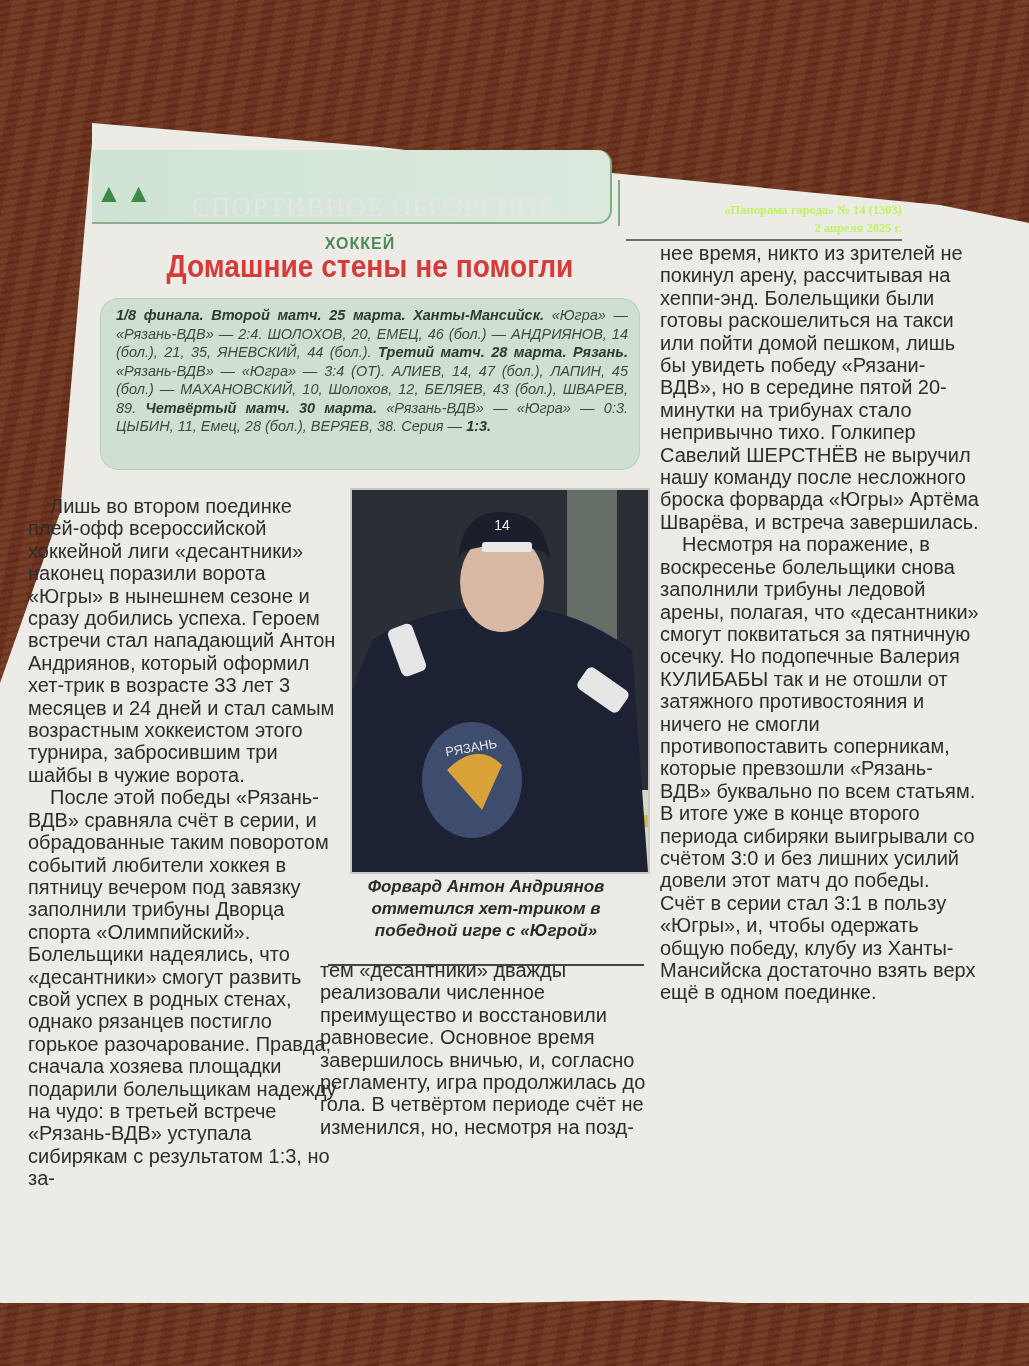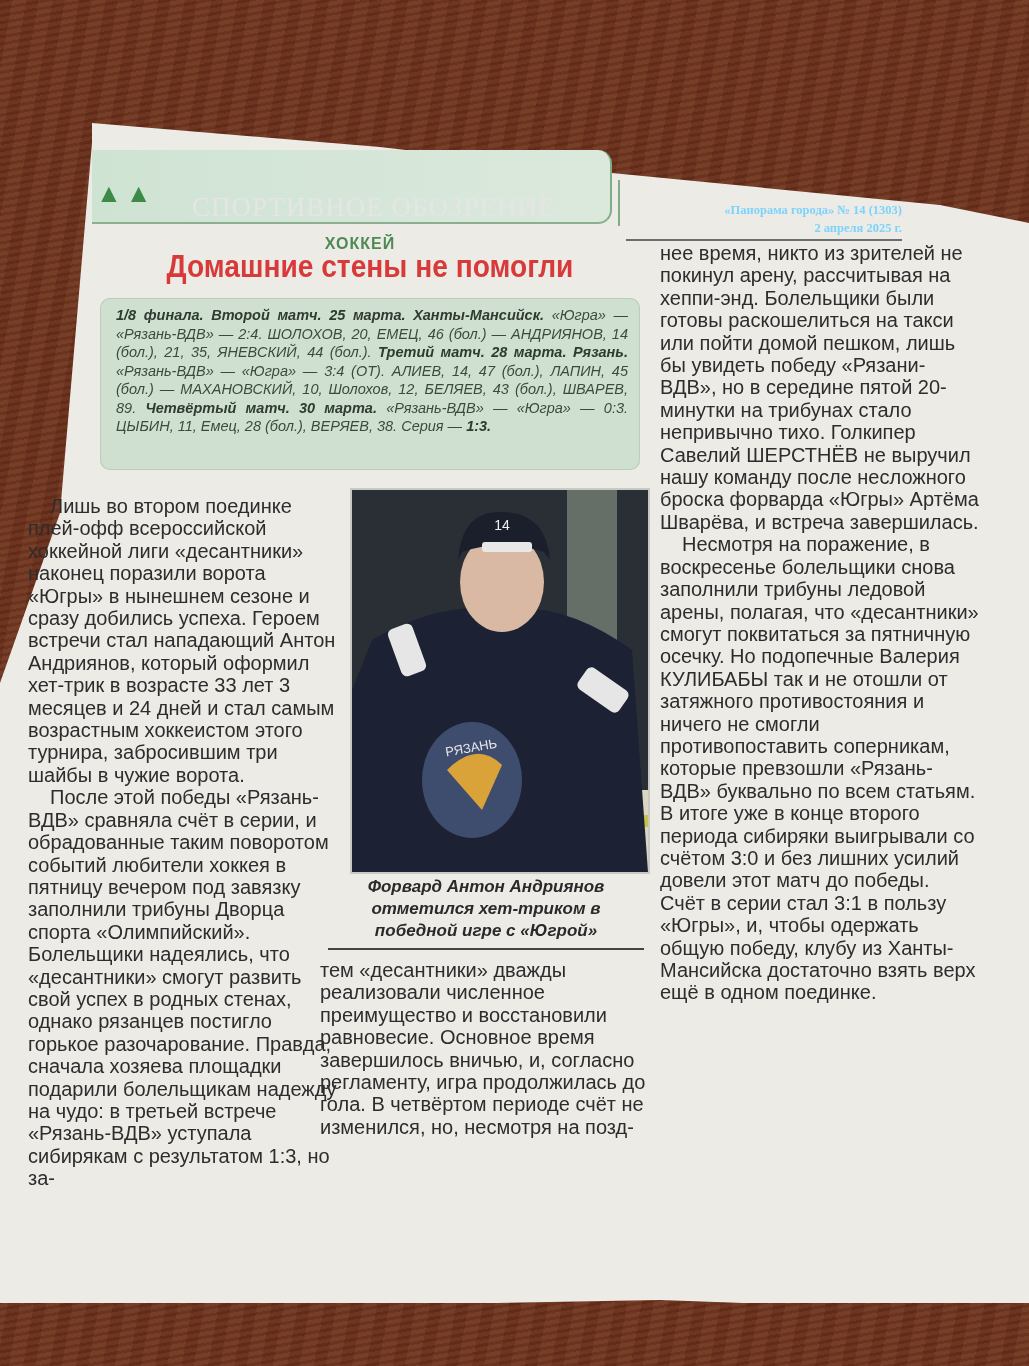--- a/index.html
+++ b/index.html
@@ -8,35 +8,35 @@
     background-image:repeating-linear-gradient(170deg,rgba(0,0,0,0.08) 0 3px,rgba(255,255,255,0.03) 3px 7px),
                      repeating-linear-gradient(100deg,rgba(90,30,10,0.25) 0 12px,rgba(140,70,40,0.15) 12px 26px);
     font-family:"Liberation Sans",sans-serif;}
   .clipping{position:absolute;left:0;top:123px;width:1029px;height:1180px;
     background:#ecebe6;
     clip-path:polygon(92px 0, 380px 24px, 560px 45px, 940px 82px, 1029px 100px, 1029px 1190px, 660px 1177px, 330px 1183px, 0 1190px, 0 560px, 60px 390px, 92px 20px);}
   .banner{position:absolute;left:92px;top:150px;width:518px;height:72px;
     background:linear-gradient(90deg,#cfe3d3,#dbe9dd);border-radius:0 14px 14px 0;border-right:2px solid #7fae86;border-bottom:2px solid #8ab090;}
   .trees{position:absolute;left:96px;top:178px;color:#3d8a48;font-size:26px;letter-spacing:4px;}
   .section-title{position:absolute;left:192px;top:192px;font-family:"Liberation Serif",serif;font-size:27px;color:#e5e5e5;letter-spacing:1px;}
-  .pub{position:absolute;left:626px;top:201px;width:276px;text-align:right;font-family:"Liberation Serif",serif;font-weight:bold;font-size:12.5px;color:#7dd3fc;line-height:18px;border-bottom:2px solid #6d6d6d;padding-bottom:2px;}
+  .pub{position:absolute;left:626px;top:201px;width:276px;text-align:right;font-family:"Liberation Serif",serif;font-weight:bold;font-size:12.5px;color:#bef264;line-height:18px;border-bottom:2px solid #6d6d6d;padding-bottom:2px;}
   .pub-divider{position:absolute;left:618px;top:180px;width:2px;height:46px;background:#7fae86;}
   .rubric{position:absolute;left:90px;top:235px;width:540px;text-align:center;color:#4f8a55;font-weight:bold;font-size:16px;letter-spacing:1px;}
   .headline{position:absolute;left:100px;top:248px;width:540px;text-align:center;color:#d83a3a;font-weight:bold;font-size:32px;transform:scaleX(0.88);transform-origin:center;}
-  .results{position:absolute;left:100px;top:298px;width:540px;height:172px;background:#cfe0d0;border-radius:10px;
+  .results{position:absolute;left:100px;top:298px;width:540px;height:172px;background:#cfe0d0;border-radius:19px;
     box-shadow:inset 0 0 0 1px #b8ceb9;padding:8px 12px 0 16px;box-sizing:border-box;
     font-size:14.5px;line-height:18.5px;color:#3c4a3e;font-style:italic;text-align:justify;}
   .results b{font-style:italic;color:#2f3a30;}
   .col{position:absolute;font-size:20px;line-height:22.4px;color:#2d2d2d;text-align:left;}
   .col p{margin:0;}
   .col-left{left:28px;top:495px;width:318px;}
   .col-mid{left:320px;top:959px;width:330px;}
   .col-right{left:660px;top:242px;width:320px;}
   .photo{position:absolute;left:350px;top:488px;width:296px;height:382px;background:#22c55e;overflow:hidden;border:2px solid #c8c8c4;}
-  .caption{position:absolute;left:328px;top:876px;width:316px;text-align:center;font-weight:bold;font-style:italic;font-size:17px;line-height:22px;color:#2a2a2a;border-bottom:2px solid #444;padding-bottom:6px;}
+  .caption{position:absolute;left:328px;top:876px;width:316px;text-align:center;font-weight:bold;font-style:italic;font-size:17px;line-height:22px;color:#2a2a2a;border-bottom:2px solid #444;padding-bottom:22px;}
   .ind{display:inline-block;width:22px;}
 </style>
 </head>
 <body>
 
 <div class="clipping"></div>
 
 <div class="banner"></div>
 <div class="trees">▲▲</div>
 <div class="section-title">СПОРТИВНОЕ ОБОЗРЕНИЕ</div>

